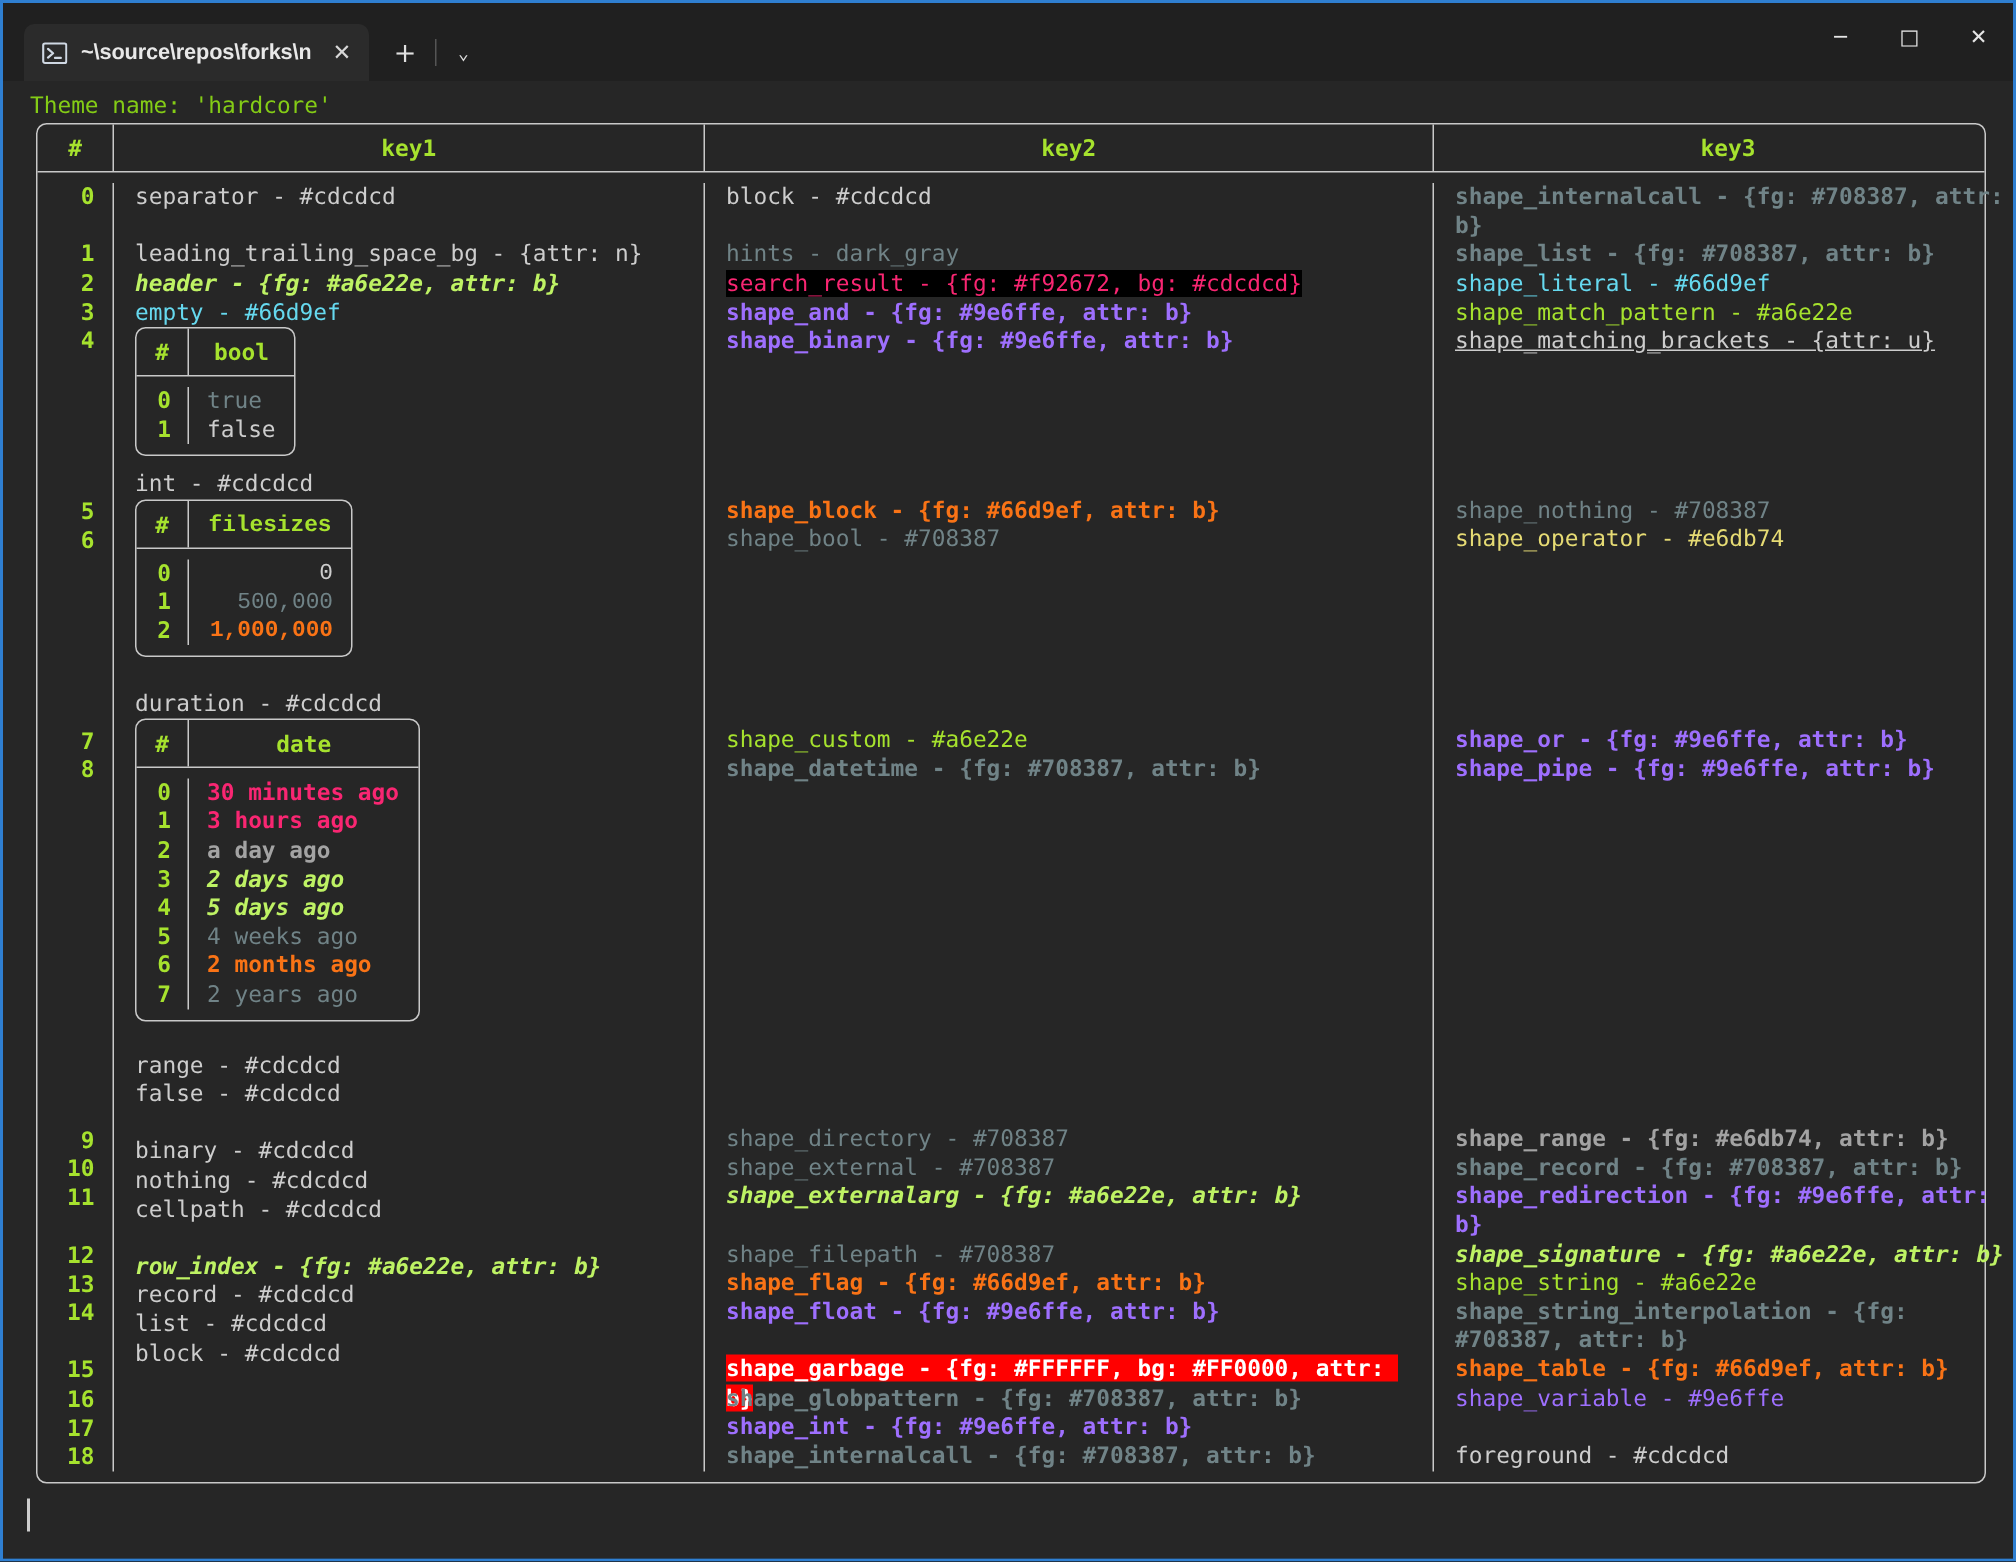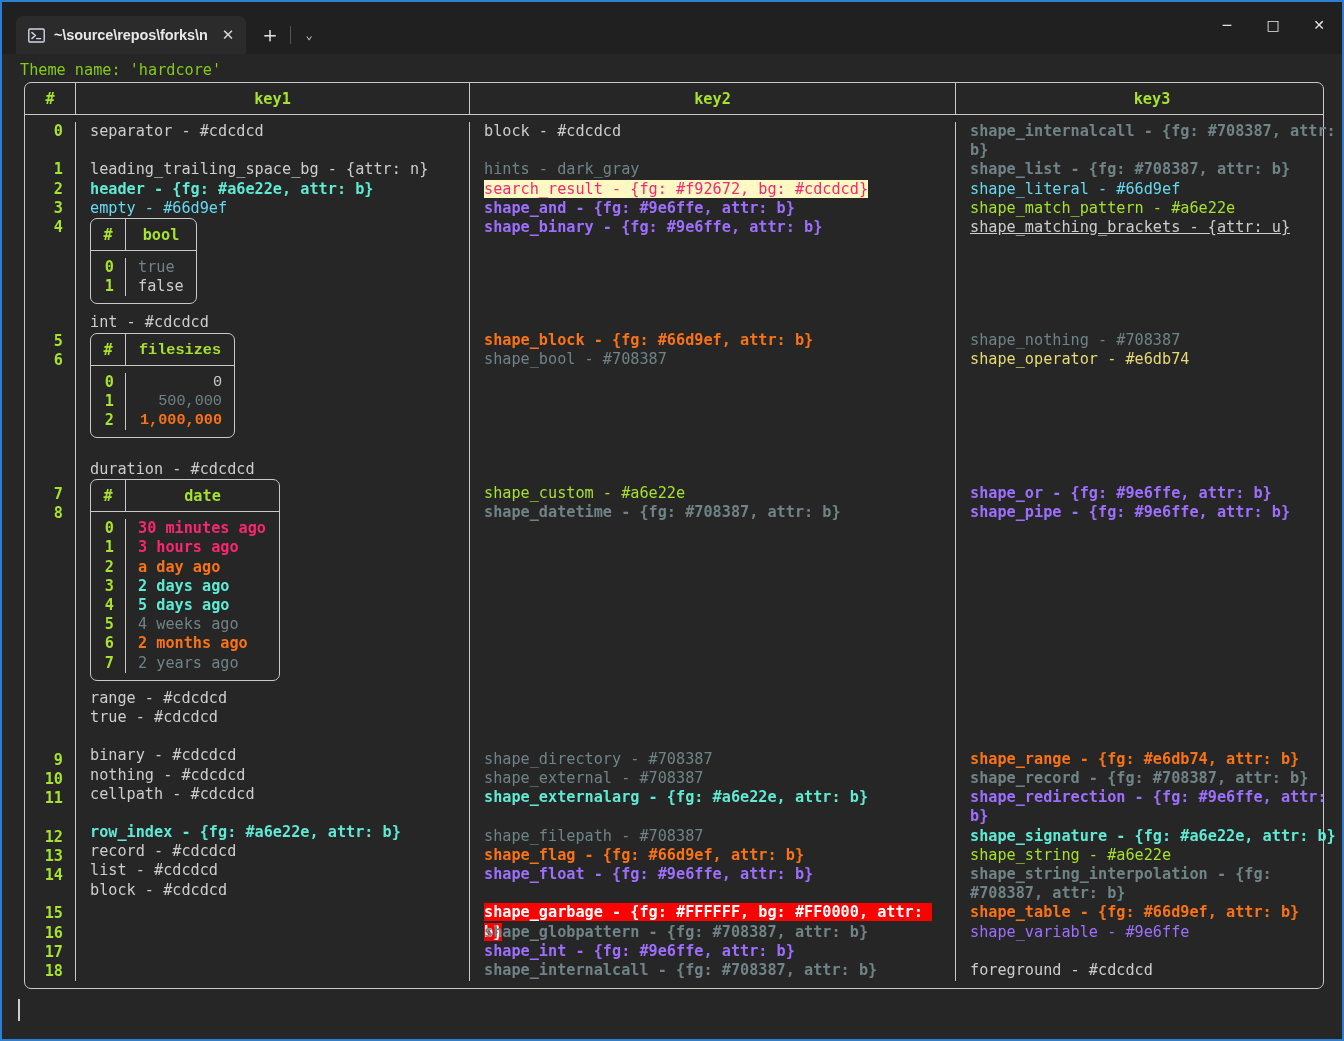--- a/index.html
+++ b/index.html
@@ -122,33 +122,33 @@
   .vdiv { width: 1px; flex: 0 0 1px; background: #c9c9c9; }
   .tbody { display: flex; padding: 7px 0 7px 0; min-height: 840px; }
   .cellcol { padding: 0; }
   .idxcol { padding: 0; }
   .line { white-space: pre-wrap; height: 19.2px; line-height: 19.2px; overflow: visible; }
   .idxline { text-align: right; padding-right: 12px; color: #a6e22e; font-weight: bold; white-space: pre; height: 19.2px; line-height: 19.2px;}
   .pad { padding-left: 14px; padding-right: 6px; }
   .blank { height: 19.2px; }
   
   .c-white  { color: #cdcdcd; }
-  .c-green  { color: #5eead4; font-weight: bold; }
+  .c-green  { color: #bef264; font-weight: bold; font-style: italic; }
   .c-green-n{ color: #a6e22e; }
   .c-cyan   { color: #f97316; font-weight: bold; }
   .c-cyan-n { color: #66d9ef; }
   .c-purple { color: #9e6ffe; font-weight: bold; }
   .c-purple-n{ color: #9e6ffe; }
   .c-gray   { color: #708387; }
   .c-gray-b { color: #708387; font-weight: bold; }
-  .c-yellow { color: #f97316; font-weight: bold; }
+  .c-yellow { color: #a3a3a3; font-weight: bold; }
   .c-yellow-n{ color: #e6db74; }
   .c-pink-b { color: #f92672; font-weight: bold; }
   .c-under  { color: #cdcdcd; text-decoration: underline; }
-  .hl-search{ color: #f92672; background: #fef9c3; }
+  .hl-search{ color: #f92672; background: #000000; }
   .hl-garb  { color: #FFFFFF; background: #FF0000; font-weight: bold; }
   
   .nested {
     display: inline-block;
     border: 1px solid #c9c9c9;
     border-radius: 7px;
     margin-left: 14px;
     vertical-align: top;
   }
   .nested .nhead {
@@ -337,22 +337,22 @@
                 <div class="nline ncell c-yellow">a day ago</div>
                 <div class="nline ncell c-green">2 days ago</div>
                 <div class="nline ncell c-green">5 days ago</div>
                 <div class="nline ncell c-gray">4 weeks ago</div>
                 <div class="nline ncell c-cyan">2 months ago</div>
                 <div class="nline ncell c-gray">2 years ago</div>
               </div>
             </div>
           </div>
 
-          <div class="line pad c-white" style="margin-top:8px">range - #cdcdcd</div>
-          <div class="line pad c-white">true - #cdcdcd</div>
+          <div class="line pad c-white" style="margin-top:20px">range - #cdcdcd</div>
+          <div class="line pad c-white">false - #cdcdcd</div>
           <div class="blank"></div>
           <div class="line pad c-white">binary - #cdcdcd</div>
           <div class="line pad c-white">nothing - #cdcdcd</div>
           <div class="line pad c-white">cellpath - #cdcdcd</div>
           <div class="blank"></div>
           <div class="line pad c-green">row_index - {fg: #a6e22e, attr: b}</div>
           <div class="line pad c-white">record - #cdcdcd</div>
           <div class="line pad c-white">list - #cdcdcd</div>
           <div class="line pad c-white">block - #cdcdcd</div>
         </div>

